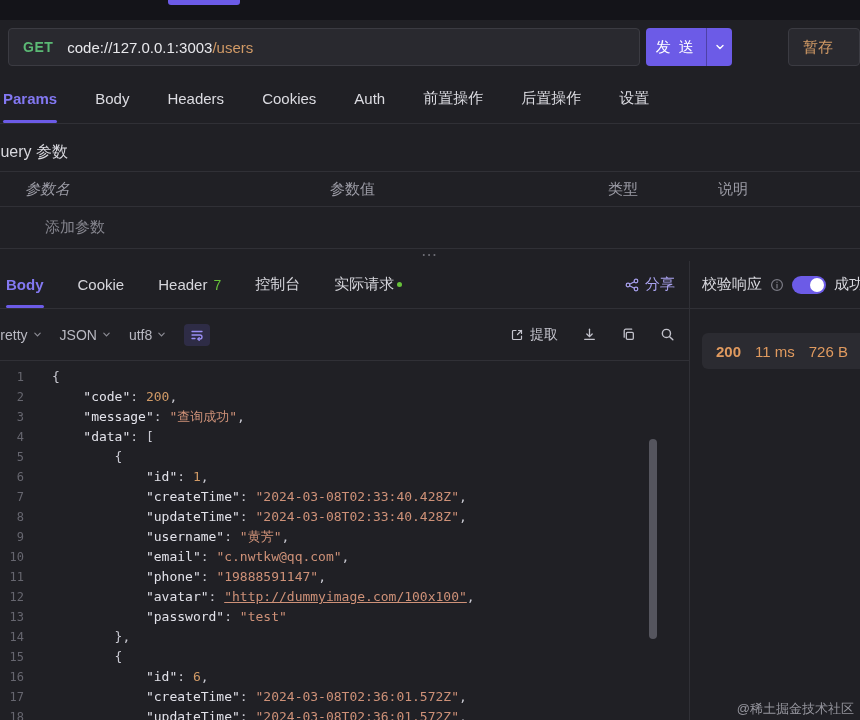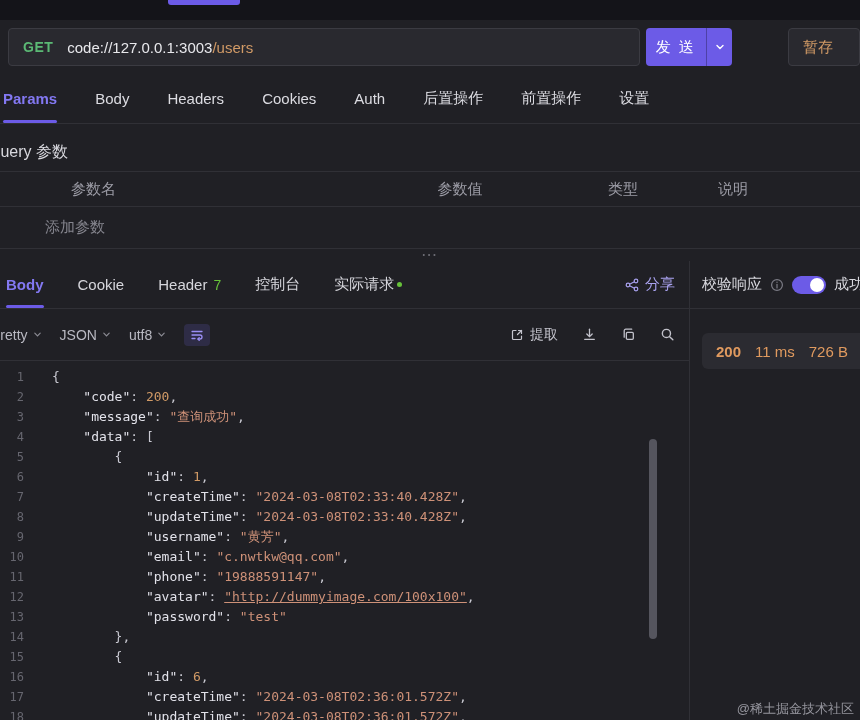--- a/index.html
+++ b/index.html
@@ -45,22 +45,22 @@
   .tab.active { font-weight:bold; }
   .tab.active::after { content:""; position:absolute; left:0; right:0; bottom:0;
     height:3px; border-radius:2px; background:#6c5be7; }
 
   
   .query-title-row { padding:18px 0 8px 0; flex:0 0 auto; }
   .query-title { font-size:16px; color:#d8d8de; margin-left:-12px; white-space:nowrap; }
   .pt-head { height:36px; flex:0 0 auto; display:flex; align-items:center;
     border-top:1px solid #303036; border-bottom:1px solid #303036;
     color:#9c9ca6; font-size:15px; }
-  .pt-c1 { width:310px; padding-left:71px; }
-  .pt-c2 { width:280px; padding-left:20px;text-align:center; }
+  .pt-c1 { width:310px; padding-left:25px;font-style:italic; }
+  .pt-c2 { width:280px; padding-left:20px; }
   .pt-c3 { width:110px; padding-left:18px; }
   .pt-c4 { flex:1; padding-left:18px; }
   .pt-add { height:42px; flex:0 0 auto; display:flex; align-items:center;
     padding-left:45px; color:#85858e; border-bottom:1px solid #303036;
     cursor:pointer; }
   .splitter { height:12px; flex:0 0 auto; display:flex; align-items:center;
     justify-content:center; color:#6a6a72; font-size:16px; line-height:10px;
     letter-spacing:2px; cursor:row-resize; }
 
   
@@ -142,22 +142,22 @@
   </div>
   <div class="save-btn" style="color:#d19a66;">暂存</div>
 </div>
 
 <div class="req-tabs">
   <div class="tab active" style="color:#8378f2;">Params</div>
   <div class="tab">Body</div>
   <div class="tab">Headers</div>
   <div class="tab">Cookies</div>
   <div class="tab">Auth</div>
+  <div class="tab">前置操作</div>
   <div class="tab">后置操作</div>
-  <div class="tab">前置操作</div>
   <div class="tab">设置</div>
 </div>
 
 <div class="query-title-row">
   <div class="query-title">Query 参数</div>
 </div>
 <div class="pt-head">
   <div class="pt-c1">参数名</div>
   <div class="pt-c2">参数值</div>
   <div class="pt-c3">类型</div>

